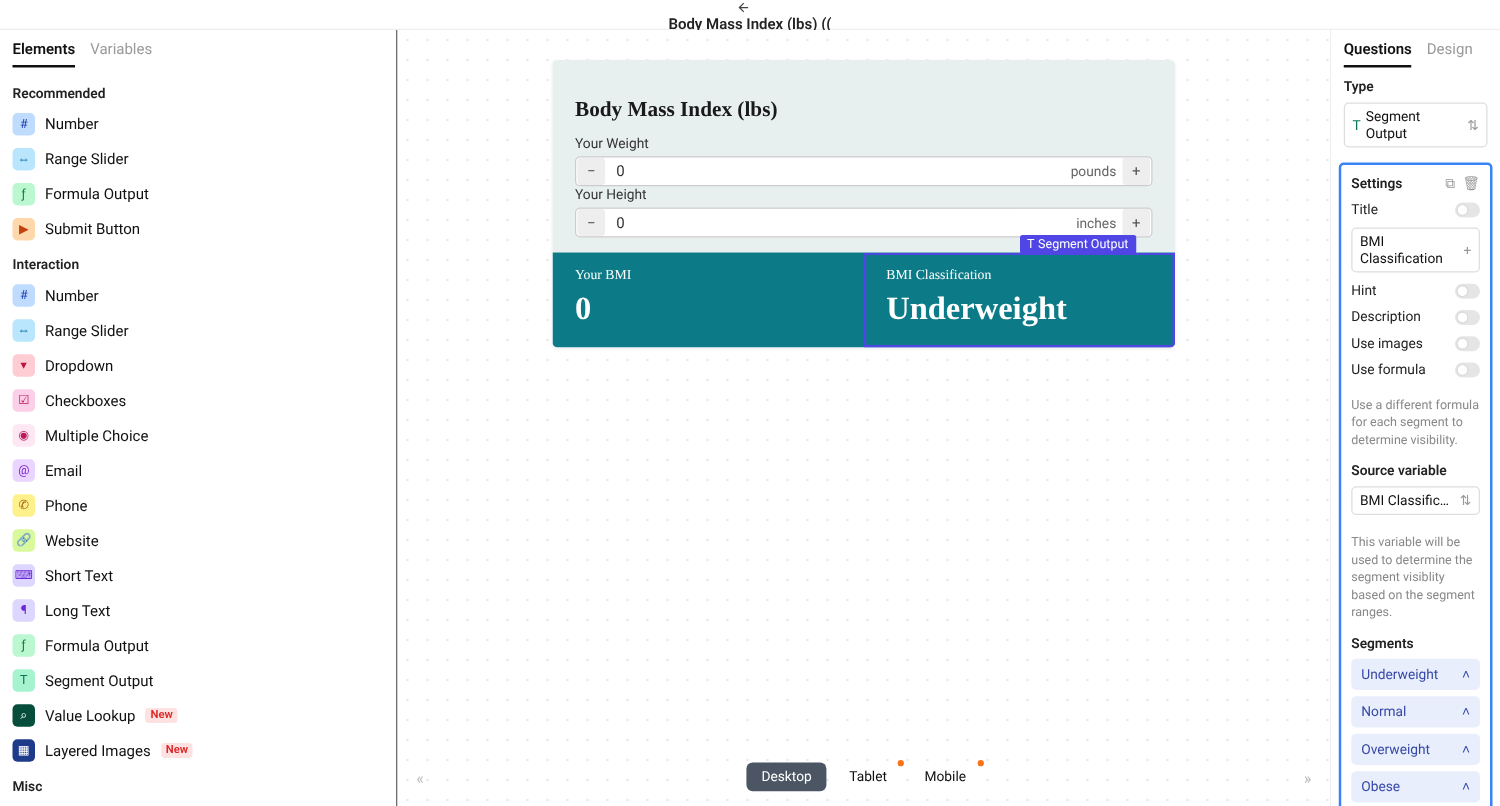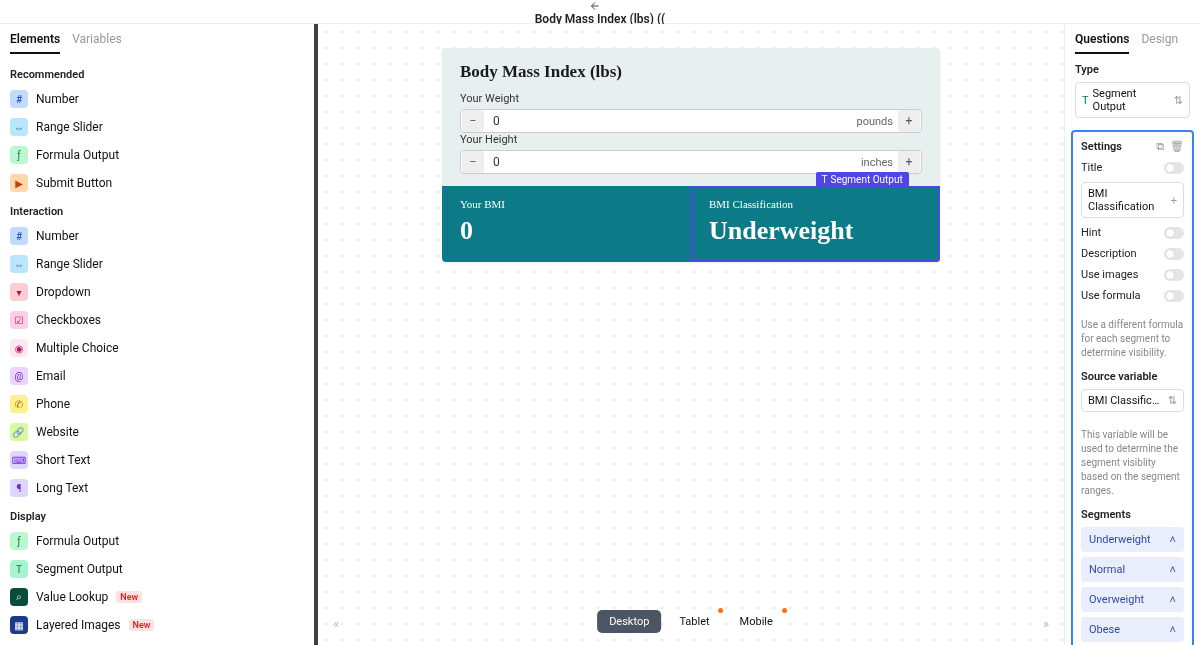--- a/index.html
+++ b/index.html
@@ -18,35 +18,35 @@
 .eye-icon { width:16px; height:16px; color:#888; }
 .btn { padding:4px 10px; border-radius:5px; font-size:16px; font-weight:500; border:none; cursor:pointer; }
 .btn-save { background:#2563eb; color:#fff; }
 .btn-upgrade { background:#064e3b; color:#fff; }
 .avatar { width:20px; height:20px; border-radius:50%; background:#f97316; color:#fff; display:flex; align-items:center; justify-content:center; font-size:11px; font-weight:600; }
 
 
 .main { display:flex; height: calc(645px - 24px); }
 
 
-.left { width:318px; border-right:4px solid #404040; background:#fff; display:flex; flex-direction:column; box-shadow: 2px 0 3px rgba(0,0,0,0.02); }
+.left { width:318px; border-right:1px solid #404040; background:#fff; display:flex; flex-direction:column; box-shadow: 2px 0 3px rgba(0,0,0,0.02); }
 .left-tabs { display:flex; gap:12px; padding:8px 10px 0; font-size:12px; }
 .left-tab { color:#999; padding-bottom:6px; cursor:pointer; }
 .left-tab.active { color:#111; font-weight:600; border-bottom:2px solid #111; }
 .left-scroll { overflow-y:auto; padding:6px 0 12px; }
 .section-label { font-size:11px; font-weight:600; color:#222; padding:8px 10px 4px; }
 .el-item { display:flex; align-items:center; gap:8px; padding:5px 10px; cursor:pointer; font-size:12px; }
 .el-icon { width:18px; height:18px; border-radius:4px; display:flex; align-items:center; justify-content:center; font-size:10px; color:#fff; flex-shrink:0; }
 .badge-new { background:#fee2e2; color:#dc2626; font-size:9px; padding:1px 4px; border-radius:3px; font-weight:600; }
 
 
 .center { flex:1; background:#fff; background-image: radial-gradient(#e5e5e5 1px, transparent 1px); background-size: 16px 16px; position:relative; overflow:hidden; }
 .canvas-wrap { margin:24px auto 0; width:498px; }
 .form-card { background:#fff; border-radius:4px; overflow:hidden; box-shadow:0 1px 3px rgba(0,0,0,0.08); }
-.card-head { background:#e8f0ef; padding:14px 18px 12px; }
+.card-head { background:#e8f0ef; padding:30px 18px 12px; }
 .card-title { font-family: Georgia, serif; font-size:17px; font-weight:600; color:#1a1a1a; margin-bottom:10px; }
 .field-label { font-size:11px; color:#333; margin-bottom:4px; margin-top:0; }
 .num-input { display:flex; align-items:center; border:1px solid #ccc; border-radius:4px; background:#fff; height:24px; overflow:hidden; }
 .num-btn { width:22px; height:22px; background:#eee; display:flex; align-items:center; justify-content:center; font-size:12px; color:#555; border-radius:3px; margin:1px; }
 .num-val { flex:1; padding:0 8px; font-size:12px; color:#333; }
 .num-unit { font-size:11px; color:#666; padding-right:4px; }
 .card-results { background:#0d7b87; color:#fff; display:flex; position:relative; }
 .result-col { flex:1; padding:12px 18px 16px; }
 .result-label { font-size:11px; font-family: Georgia, serif; margin-bottom:6px; }
 .result-val { font-family: Georgia, serif; font-size:26px; font-weight:600; }
@@ -174,21 +174,20 @@
         </div>
       <div class="el-item">
           <div class="el-icon" style="background:#ddd6fe;color:#6d28d9">⌨</div>
           <span>Short Text</span>
         </div>
       <div class="el-item">
           <div class="el-icon" style="background:#ddd6fe;color:#6d28d9">¶</div>
           <span>Long Text</span>
         </div>
 
-      <div class="section-label">Display</div>
       <div class="el-item">
           <div class="el-icon" style="background:#bbf7d0;color:#15803d">ƒ</div>
           <span>Formula Output</span>
         </div>
       <div class="el-item">
           <div class="el-icon" style="background:#a7f3d0;color:#047857">T</div>
           <span>Segment Output</span>
         </div>
       <div class="el-item">
           <div class="el-icon" style="background:#064e3b;color:#fff">⌕</div>

